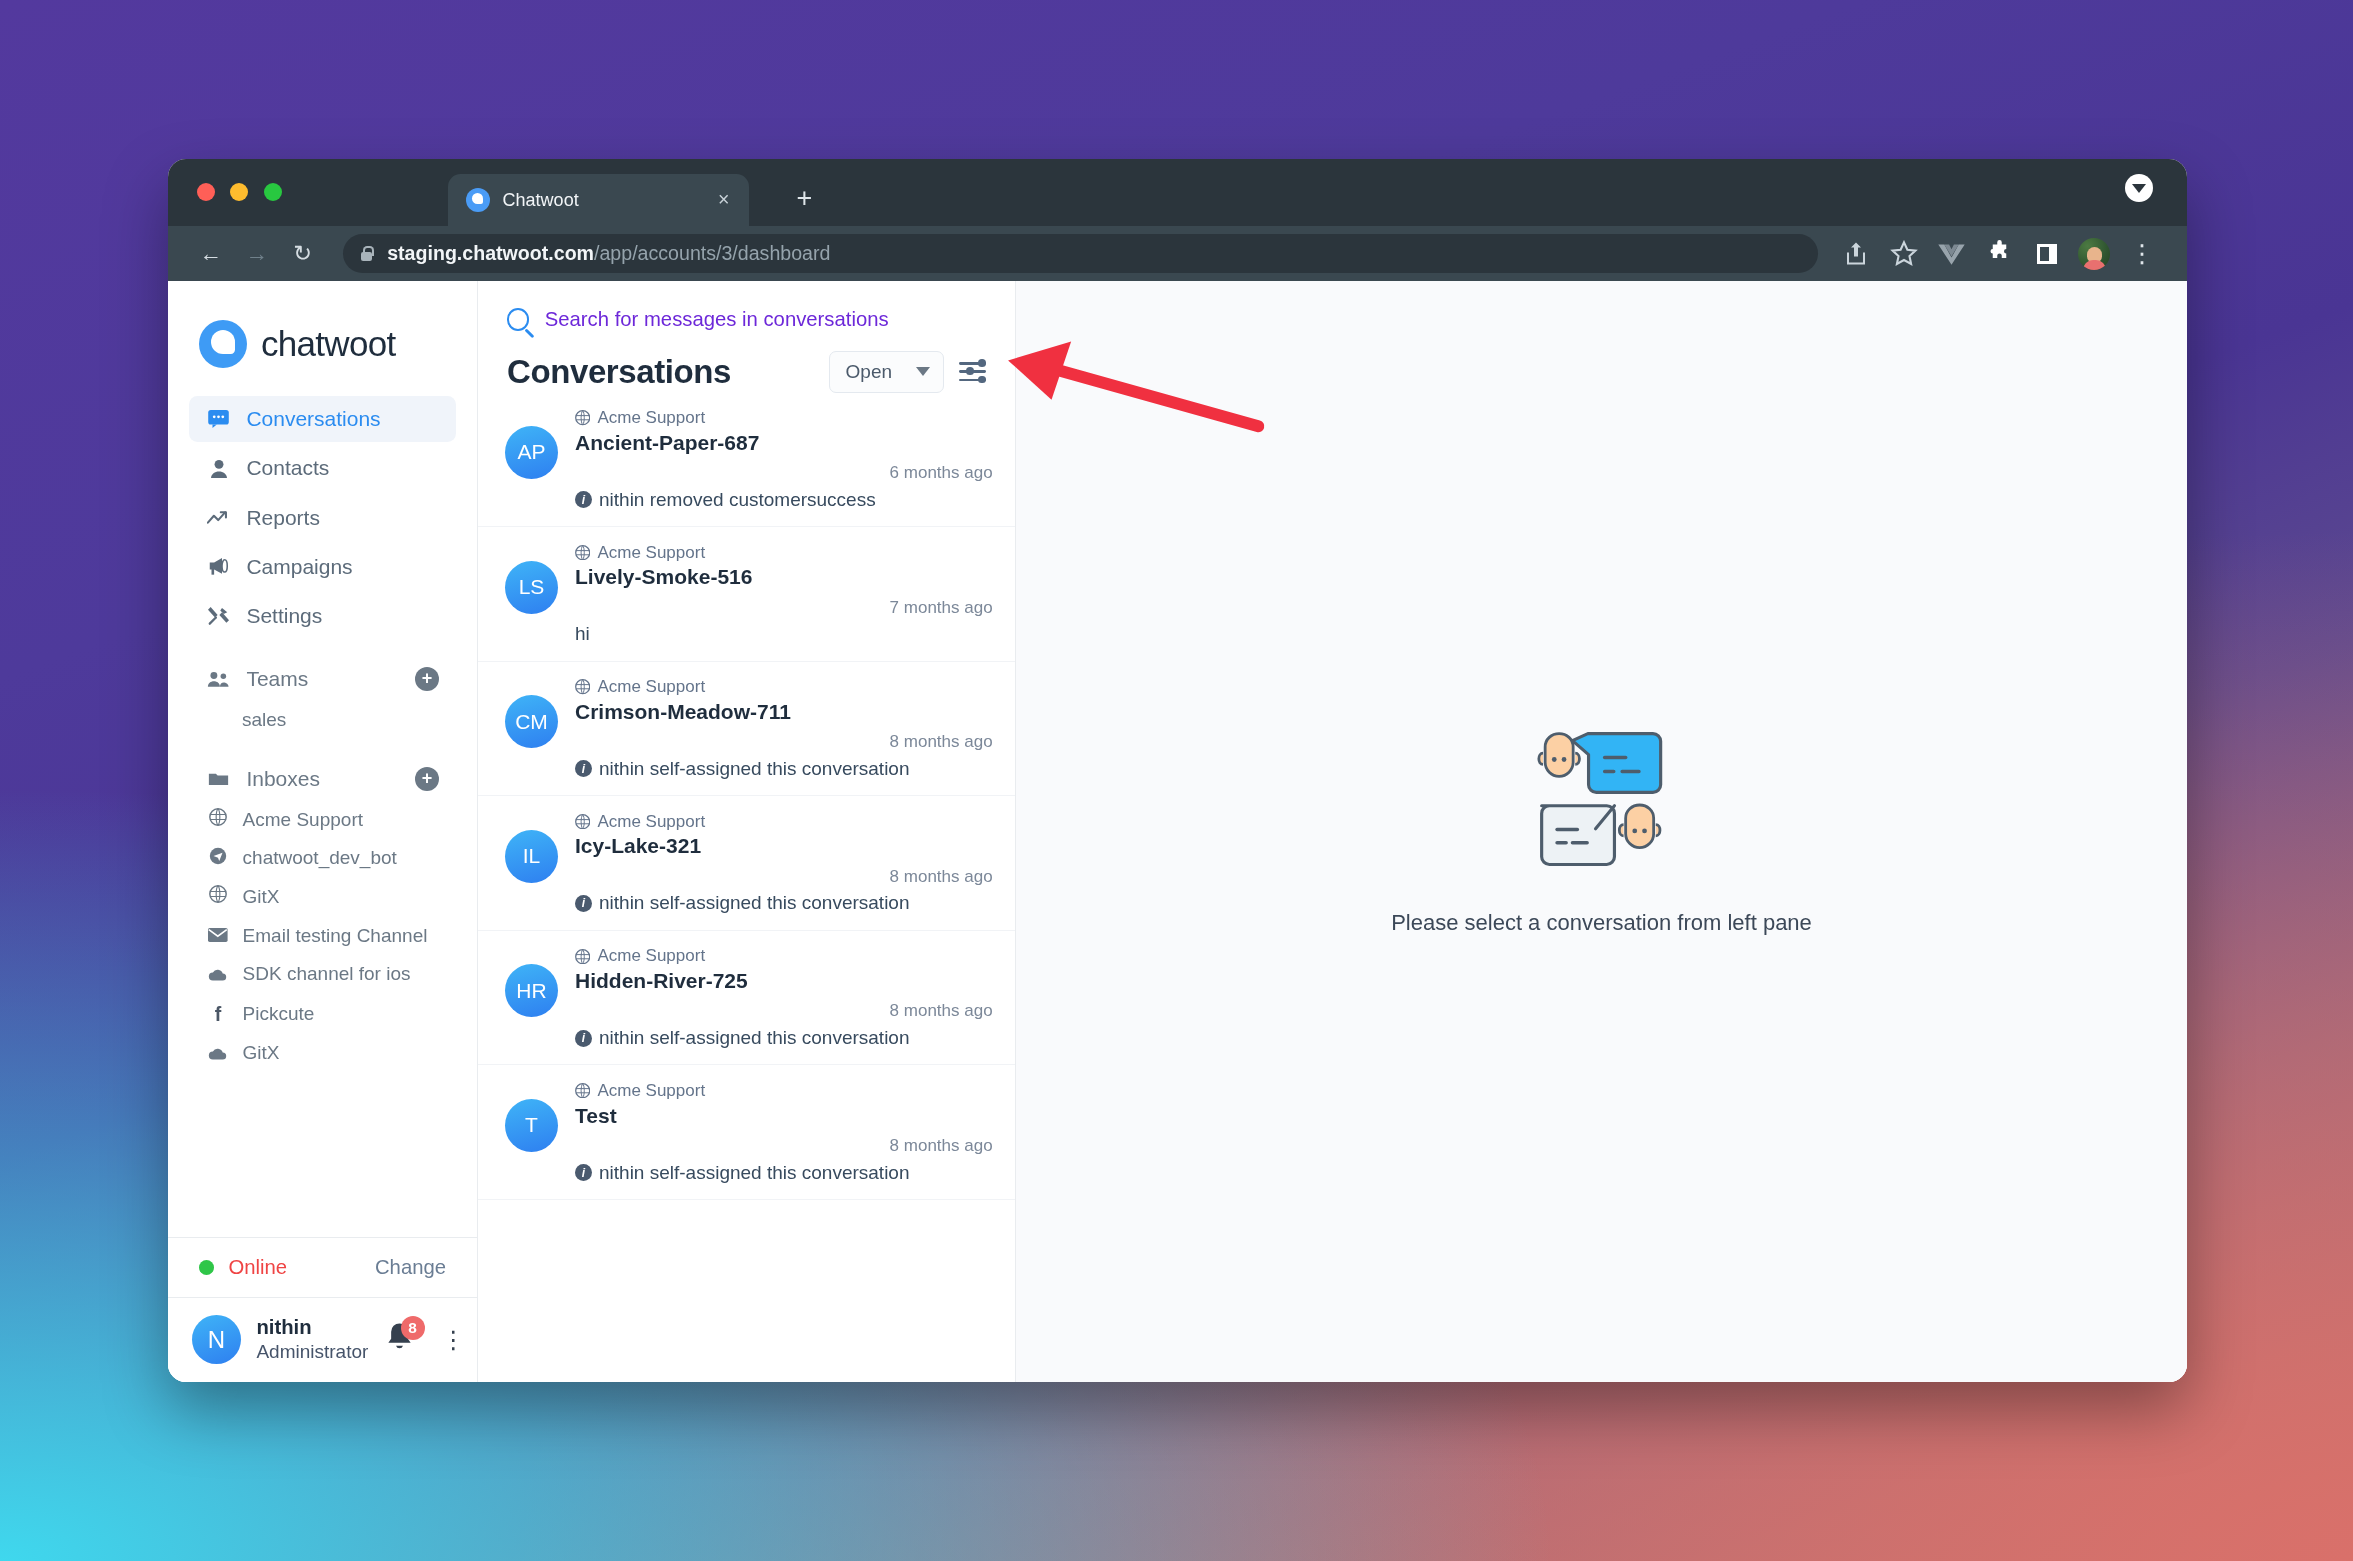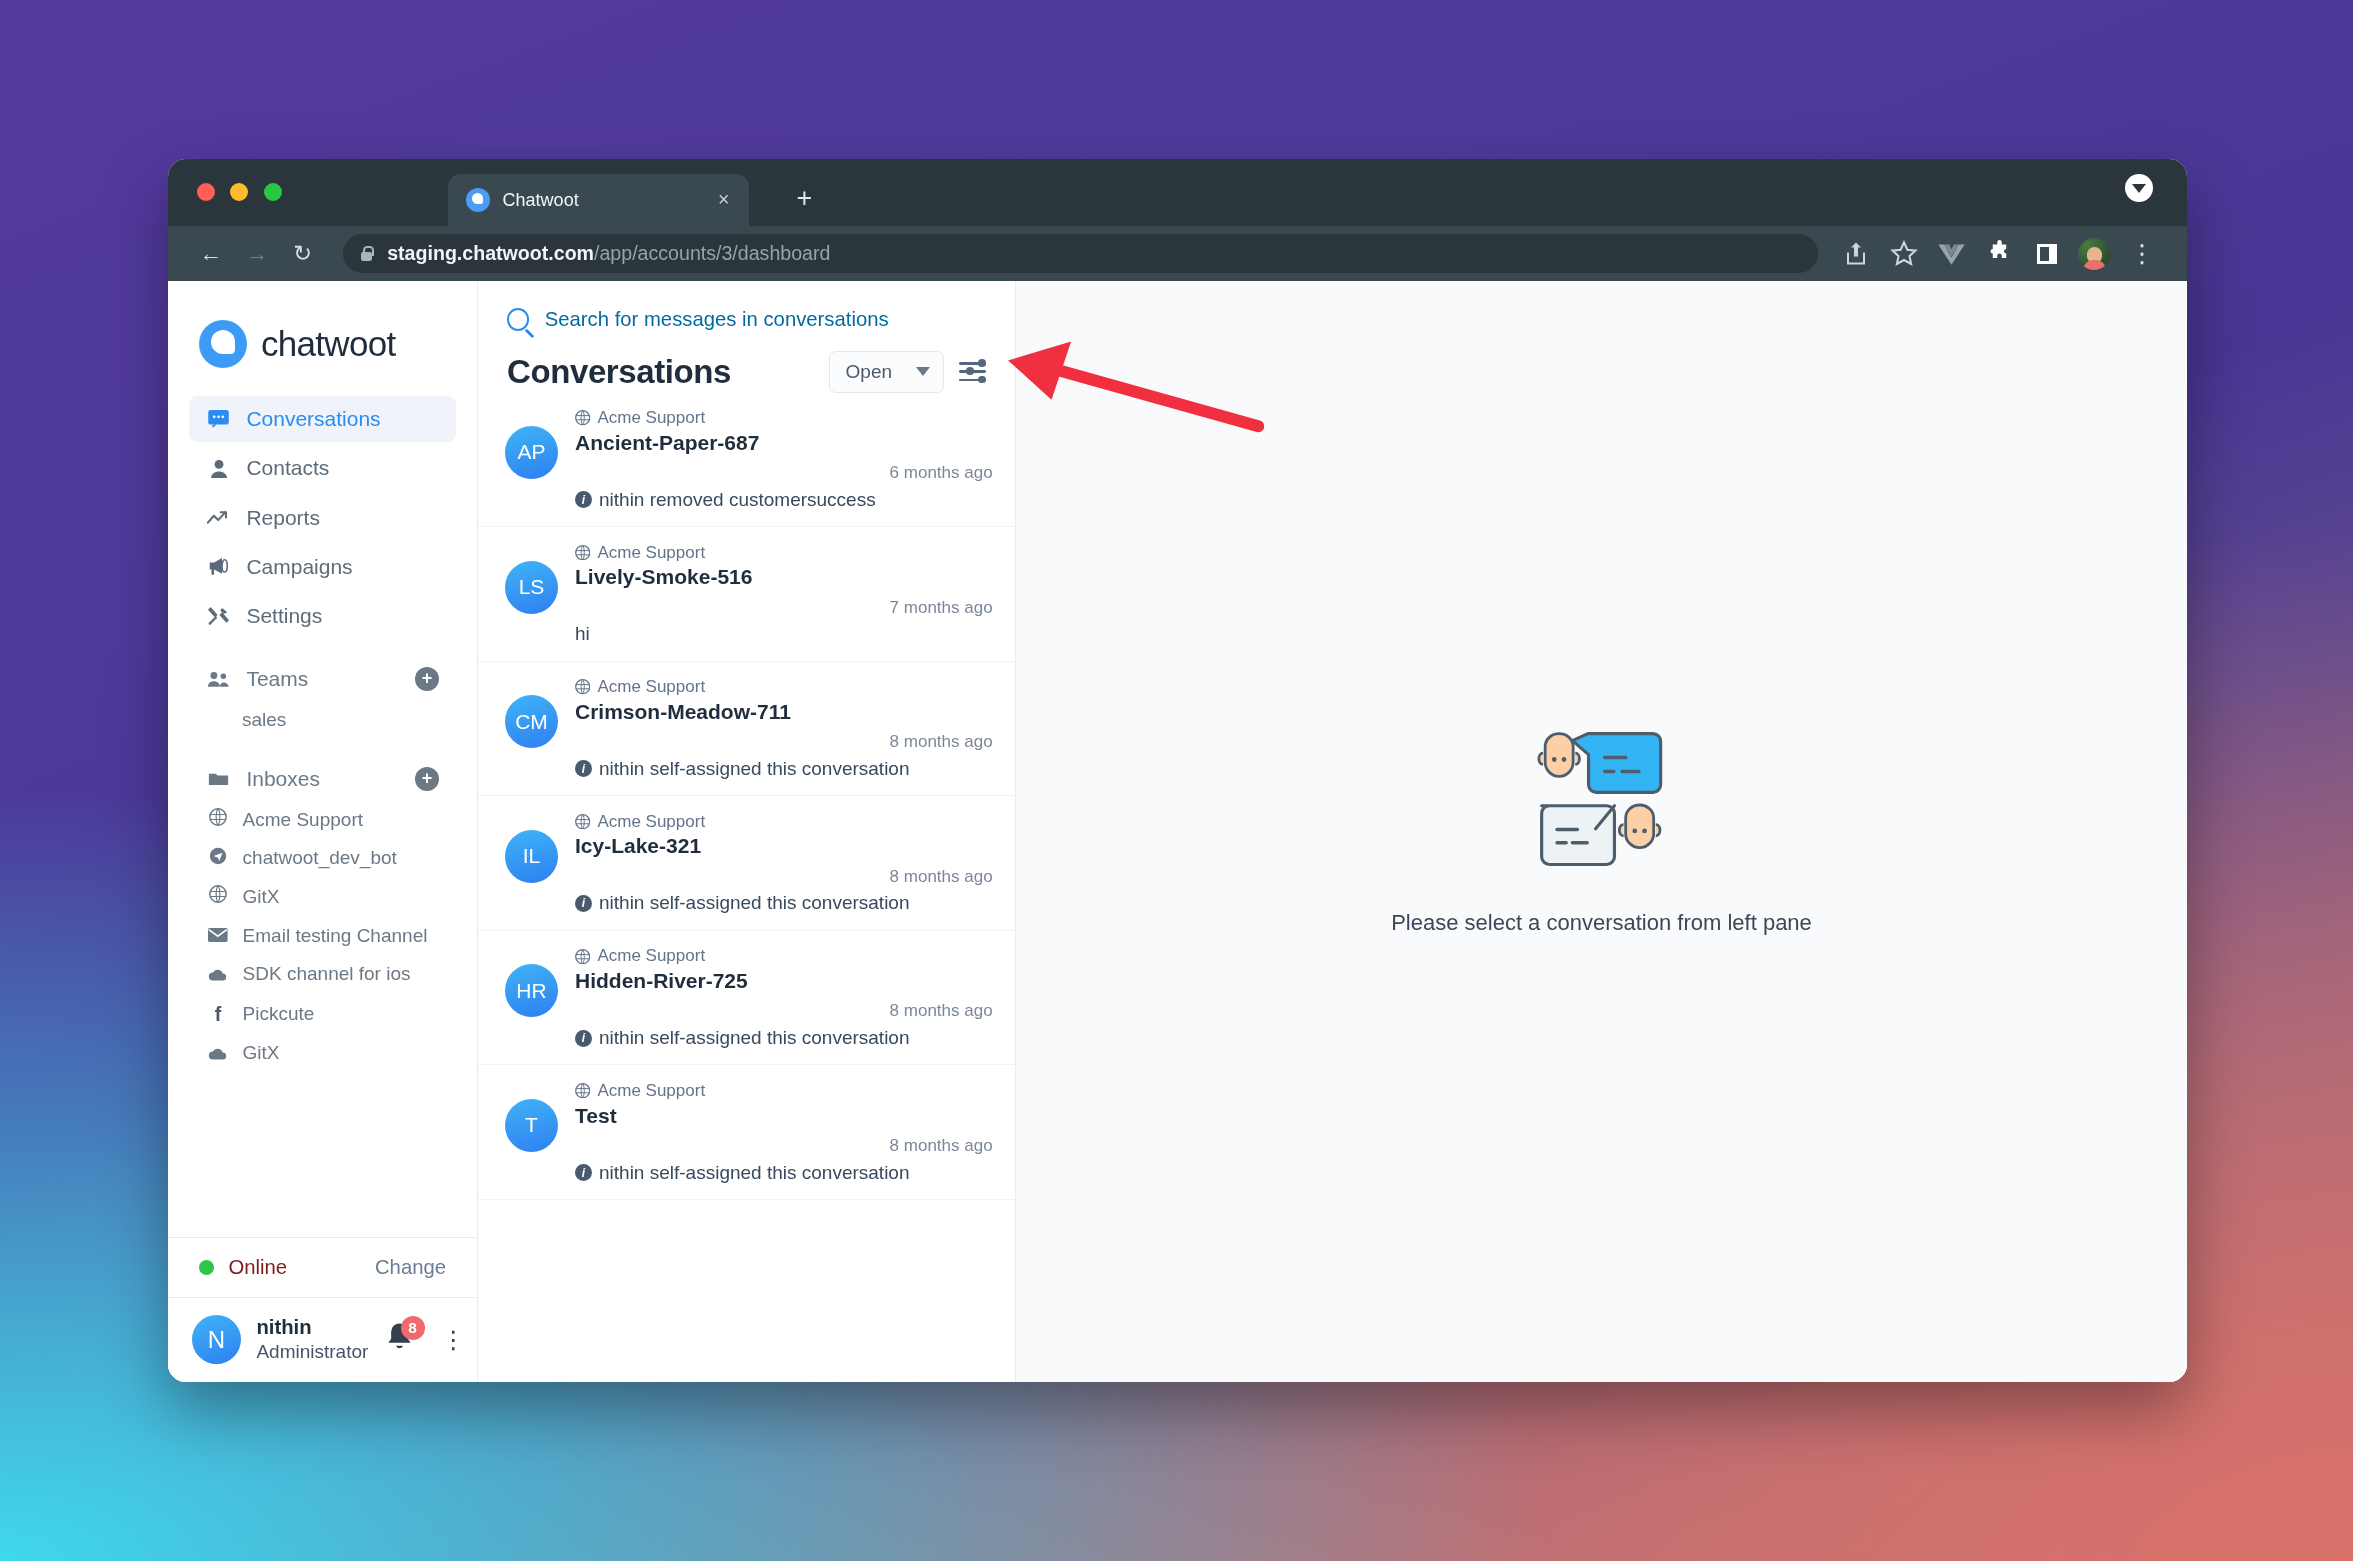--- a/index.html
+++ b/index.html
@@ -136,21 +136,21 @@
     display: flex; align-items: flex-start; gap: 12.6px; padding: 6.3px 17px 6.3px 17px;
     color: #6b7885; font-size: 19px; line-height: 1.35;
   }
   .sub-item .sico { width: 24px; flex: none; text-align: center; font-size: 17.5px; padding-top: 2.8px; }
   .sub-item.nosico { padding-left: 53px; }
   .sidebar-spacer { flex: 1; }
   .status-row {
     border-top: 1.4px solid #e9ecef; padding: 18px 31px; display: flex; align-items: center;
   }
   .dot { width: 15.4px; height: 15.4px; border-radius: 50%; background: #2fc648; margin-right: 14px; flex:none; }
-  .status-txt { font-size: 20.3px; color: #7f1d1d; }
+  .status-txt { font-size: 20.3px; color: #ef4444; }
   .change-link { margin-left: auto; font-size: 20.3px; color: #6a7d94; }
   .profile-row {
     border-top: 1.4px solid #e9ecef; padding: 17px 21px 17px 24px;
     display: flex; align-items: center; gap: 15.4px;
   }
   .pf-avatar {
     width: 49px; height: 49px; border-radius: 50%;
     background: linear-gradient(160deg, #3fb4f7 0%, #2e7ff0 100%);
     color: #fff; font-size: 24px; display: flex; align-items: center; justify-content: center; flex:none;
   }
@@ -166,21 +166,21 @@
   
   .convpane { width: 538px; flex: none; border-right: 1.4px solid #e9ecef; display: flex; flex-direction: column; }
   .search-row { display: flex; align-items: center; gap: 15.4px; padding: 27px 28px 15.4px 29px; }
   .mag {
     width: 22.4px; height: 22.4px; border: 2.8px solid #2b8cf0; border-radius: 50%; position: relative; flex:none;
   }
   .mag::after {
     content: ""; position: absolute; right: -7.7px; bottom: -6.3px; width: 11.2px; height: 2.8px;
     background: #2b8cf0; transform: rotate(45deg); border-radius: 1.4px;
   }
-  .search-ph { font-size: 20.3px; color: #0369a1; }
+  .search-ph { font-size: 20.3px; color: #6d28d9; }
   .conv-head { display: flex; align-items: center; padding: 4.2px 24px 0 29px; gap: 15.4px; }
   .conv-title { font-size: 33px; color: #1f2d3d; font-weight: 700; letter-spacing: -0.4px; }
   .statusdd {
     margin-left: auto; height: 42px; border: 1.4px solid #e4e9ef; border-radius: 7px;
     background: #fbfcfd; display: flex; align-items: center; gap: 24px; padding: 0 12.6px 0 15.4px;
   }
   .statusdd span { font-size: 19px; color: #4b5a6b; }
   .caret { width:0;height:0;border-left:7px solid transparent;border-right:7px solid transparent;border-top:9px solid #6b7885; }
   .filter-ic { width: 32px; height: 28px; position: relative; flex:none; }
   .filter-ic i { position: absolute; left: 0; height: 2.8px; background: #53677f; border-radius: 1.4px; display:block; }

